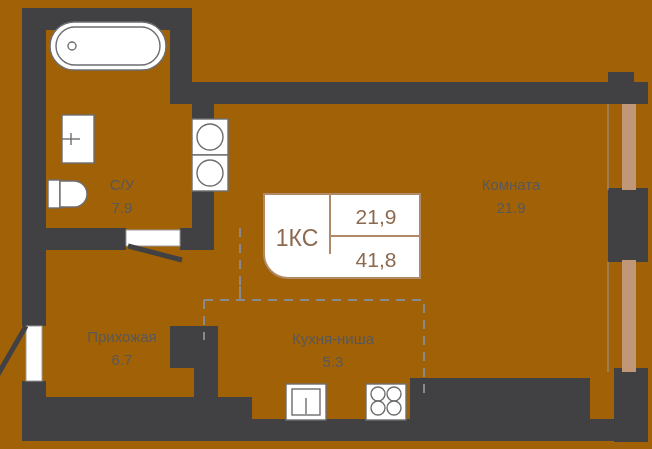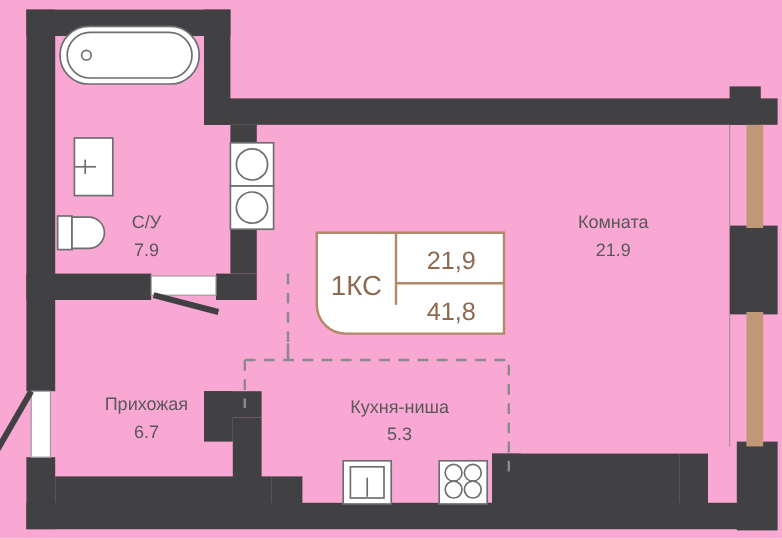--- a/index.html
+++ b/index.html
@@ -1,18 +1,18 @@
 <!DOCTYPE html>
 <html><head>
 <meta charset="utf-8">
 <style>
   html,body{margin:0;padding:0;background:#ffffff;}
   body{width:652px;height:449px;overflow:hidden;
        font-family:"Liberation Sans","DejaVu Sans",sans-serif;}
-  #plan-root{position:relative;width:652px;height:449px;background:#f9a8d4;}
+  #plan-root{position:relative;width:652px;height:449px;background:#a16207;}
   svg{display:block;}
   .rm-label{font-family:"Liberation Sans","DejaVu Sans",sans-serif;
             font-size:15px;fill:#58585a;text-anchor:middle;}
   .rm-area{font-family:"Liberation Sans","DejaVu Sans",sans-serif;
             font-size:15px;fill:#58585a;text-anchor:middle;}
   .badge-code{font-family:"Liberation Sans","DejaVu Sans",sans-serif;
             font-size:23px;fill:#8d6a4f;text-anchor:middle;}
   .badge-num{font-family:"Liberation Sans","DejaVu Sans",sans-serif;
             font-size:21px;fill:#8d6a4f;text-anchor:middle;}
 </style>

